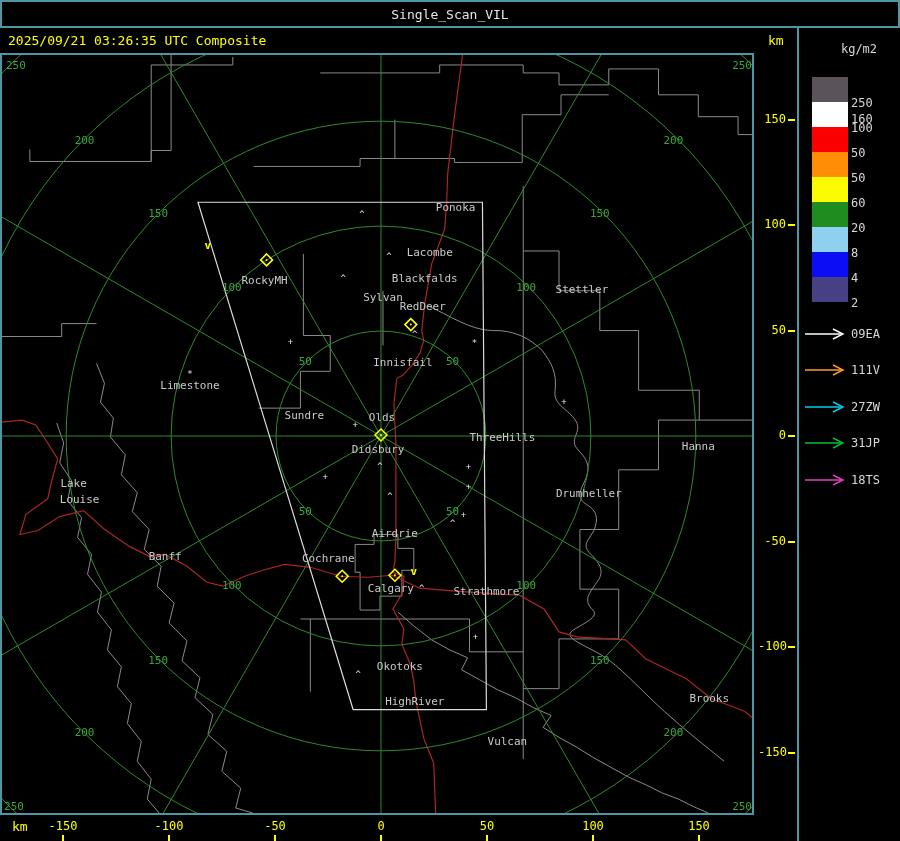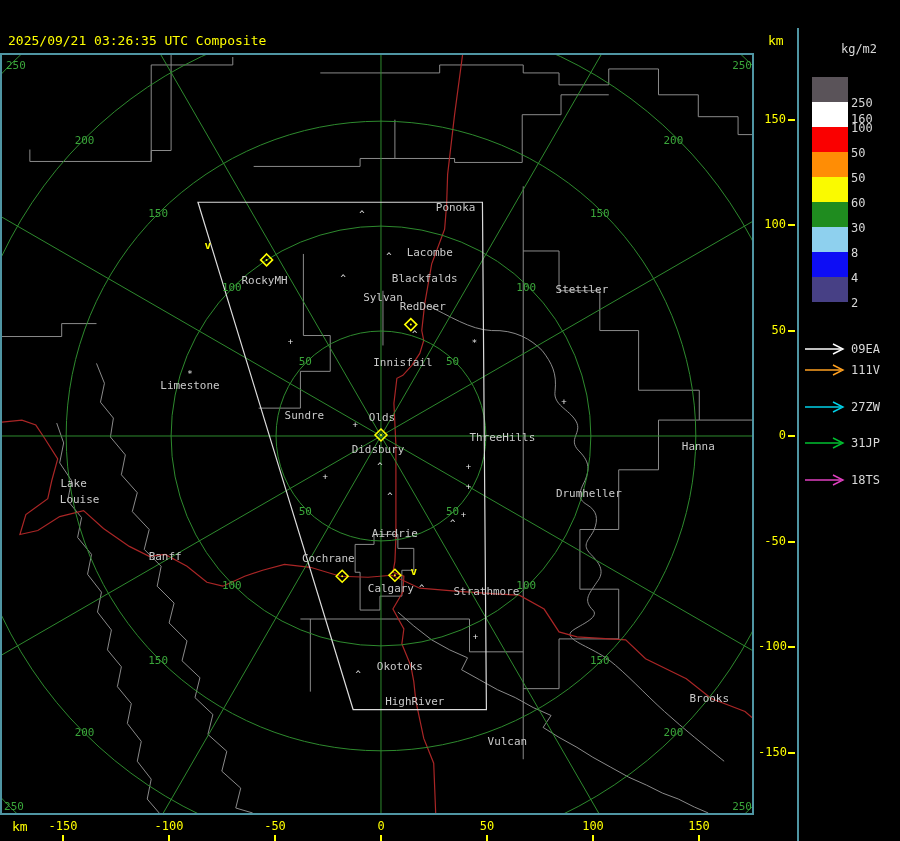--- a/index.html
+++ b/index.html
@@ -36,20 +36,23 @@
   .legend-label{position:absolute;left:52px;width:44px;font-size:12px;color:#d8d8d8;}
   .site-row{position:absolute;left:0;width:101px;height:14px;}
   .site-label{position:absolute;left:52px;top:0px;font-size:12px;color:#d8d8d8;}
   svg text{font-family:"DejaVu Sans Mono","Liberation Mono",monospace;}
 </style>
 </head>
 <body>
 
 <div id="app">
 
+  <div class="abs title-bar">
+    <span>Single_Scan_VIL</span>
+  </div>
 
   <div class="abs timestamp ytext">2025/09/21 03:26:35 UTC Composite</div>
   <div class="abs km-right ytext">km</div>
 
   <div class="abs map-panel">
     <svg id="map-svg" width="750" height="758" viewBox="0 0 754 762">
       <g id="g-counties" fill="none" stroke="#8b8b8b" stroke-width="1">
         <path d="M170,0 V96 H150 V107 H28 V95"></path>
         <path d="M150,107 V10 H232 V2"></path>
         <path d="M253,112 H360 V104 H455 V108 H523 V60 H562 V40 H610"></path>
@@ -229,29 +232,29 @@
         <div class="legend-label" style="top: 68px;">250</div>
         <div class="legend-block" style="top: 99px; background: rgb(250, 0, 0);"></div>
         <div class="legend-label" style="top: 93px;">100</div>
         <div class="legend-block" style="top: 124px; background: rgb(255, 141, 5);"></div>
         <div class="legend-label" style="top: 118px;">50</div>
         <div class="legend-block" style="top: 149px; background: rgb(250, 250, 0);"></div>
         <div class="legend-label" style="top: 143px;">50</div>
         <div class="legend-block" style="top: 174px; background: rgb(31, 140, 31);"></div>
         <div class="legend-label" style="top: 168px;">60</div>
         <div class="legend-block" style="top: 199px; background: rgb(142, 208, 238);"></div>
-        <div class="legend-label" style="top: 193px;">30</div>
+        <div class="legend-label" style="top: 193px;">20</div>
         <div class="legend-block" style="top: 224px; background: rgb(13, 13, 245);"></div>
         <div class="legend-label" style="top: 218px;">8</div>
         <div class="legend-block" style="top: 249px; background: rgb(71, 64, 133);"></div>
         <div class="legend-label" style="top: 243px;">4</div>
         <div class="legend-label" style="top: 268px;">2</div>
       </div>
     <div id="legend-sites">
-        <div class="site-row" style="top: 314px; text-align: right;">
+        <div class="site-row" style="top: 299px; text-align: right;">
           <svg width="46" height="14" style="position: absolute; left: 6px; top: 0px;">
             <line x1="0" y1="7" x2="36" y2="7" stroke="#ffffff" stroke-width="1.4"></line>
             <polyline points="28,2 38,7 28,12" fill="none" stroke="#ffffff" stroke-width="1.4"></polyline>
           </svg>
           <div class="site-label">09EA</div>
         </div>
         <div class="site-row" style="top: 335px;">
           <svg width="46" height="14" style="position: absolute; left: 6px; top: 0px;">
             <line x1="0" y1="7" x2="36" y2="7" stroke="#ffa020" stroke-width="1.4"></line>
             <polyline points="28,2 38,7 28,12" fill="none" stroke="#ffa020" stroke-width="1.4"></polyline>

